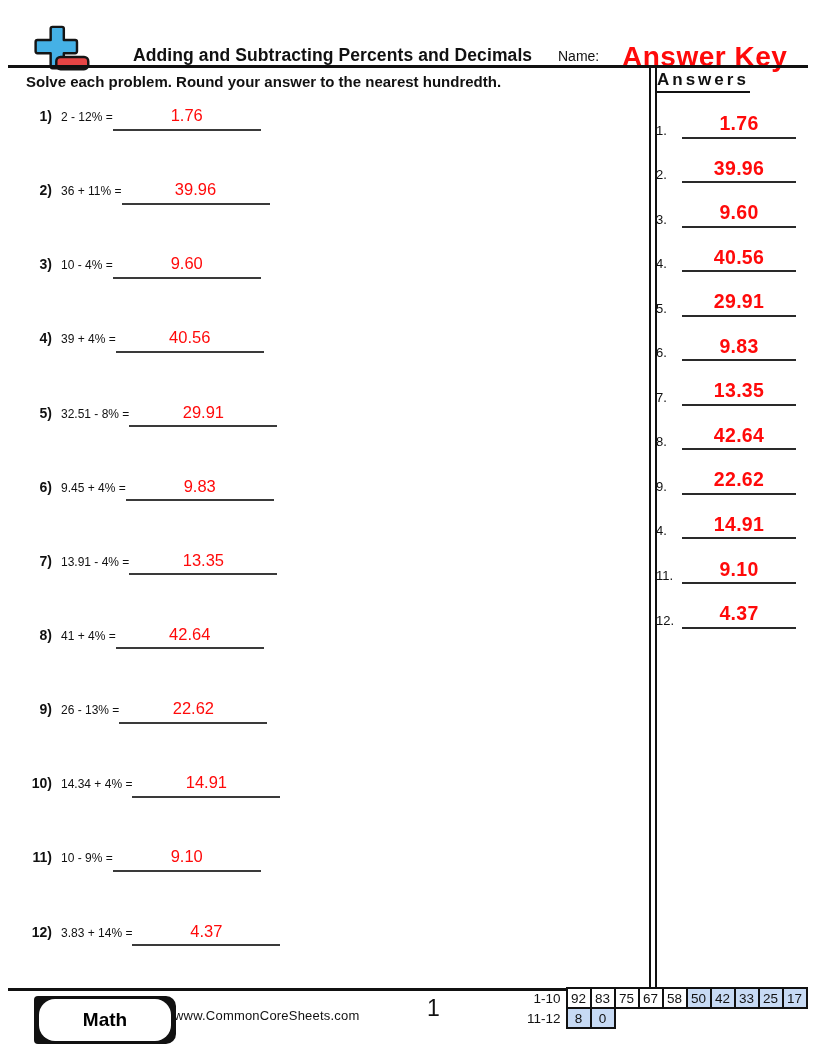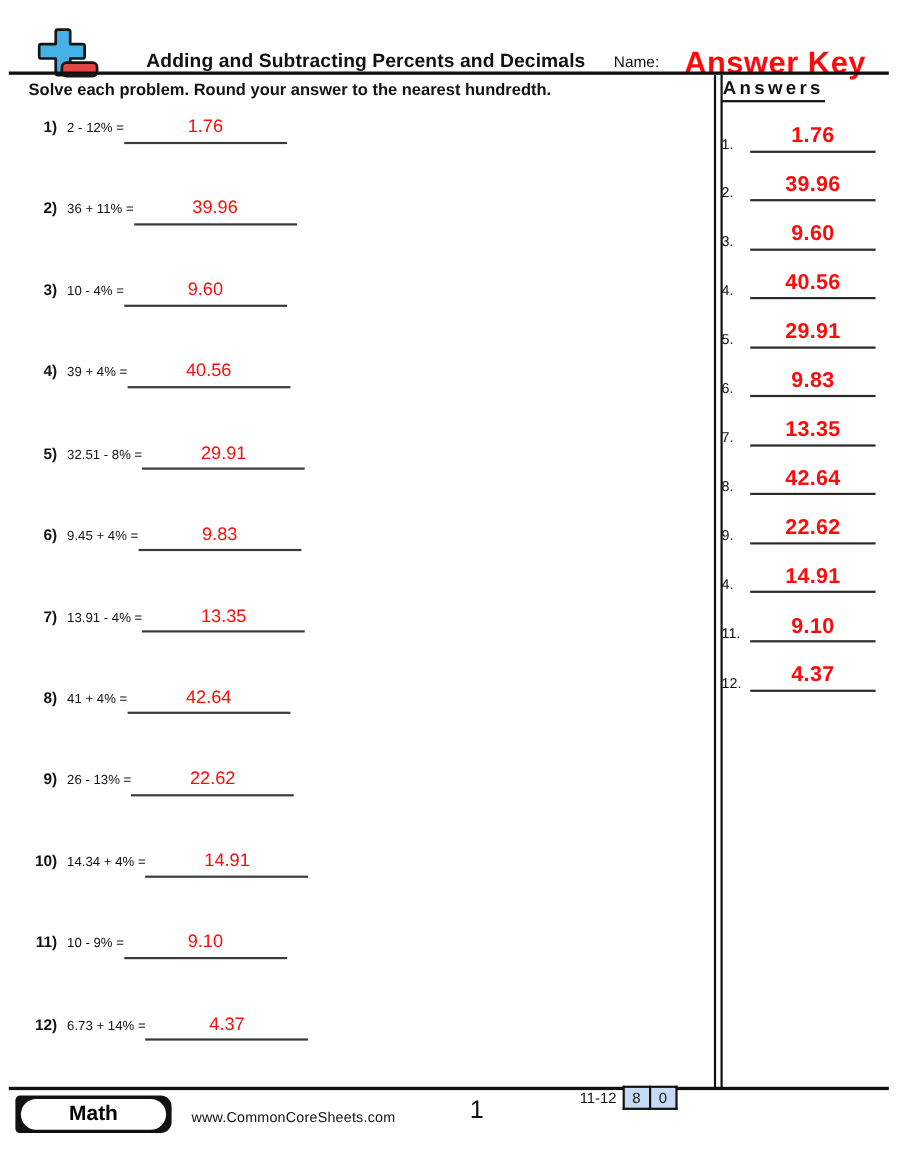--- a/index.html
+++ b/index.html
@@ -44,21 +44,21 @@
   .answers-title span{display:inline-block;font-size:17px;font-weight:bold;
     letter-spacing:3px;border-bottom:2.5px solid var(--ink);padding:0 1px 1px 1px;}
   .answer-row{display:flex;align-items:flex-end;height:44.55px;}
   .answer-num{flex:none;width:24px;font-size:13px;padding-bottom:1px;}
   .answer-line{flex:1;margin-left:2px;margin-right:12px;border-bottom:2px solid #2a2a2a;
     text-align:center;color:var(--red);font-weight:bold;font-size:19.5px;line-height:1;
     padding-bottom:3px;letter-spacing:0.3px;}
 
   
   .hline-bottom{left:8px;top:988px;width:800px;height:2.5px;background:var(--ink);}
-  .badge{left:14px;top:996px;width:142px;height:34px;background:var(--ink);
+  .badge{left:34px;top:996px;width:142px;height:48px;background:var(--ink);
     border-radius:4px 10px 10px 4px;padding:3px 5px;}
   .badge-pill{width:100%;height:100%;background:#fff;border-radius:16px;
     display:flex;align-items:center;justify-content:center;
     font-weight:bold;font-size:19px;color:#000;}
   .website{left:174px;top:1008px;font-size:13px;letter-spacing:0.2px;}
   .page-num{left:427px;top:995px;font-size:23px;}
   .score-table{left:527px;top:987px;border-collapse:collapse;font-size:13.5px;}
   .score-table td{padding:0;height:20px;}
   .score-table td.score-label{border:none;text-align:right;padding-right:5px;
     min-width:38px;font-size:13.5px;}
@@ -133,21 +133,21 @@
     <span class="p-expr">14.34 + 4% =</span>
     <span class="p-line">14.91</span>
   </div>
   <div class="problem">
     <span class="p-num">11)</span>
     <span class="p-expr">10 - 9% =</span>
     <span class="p-line">9.10</span>
   </div>
   <div class="problem">
     <span class="p-num">12)</span>
-    <span class="p-expr">6.73 + 14% =</span>
+    <span class="p-expr">3.83 + 14% =</span>
     <span class="p-line">4.37</span>
   </div>
 </div>
 
 <div class="abs answers">
   <div class="answers-title">
     <span>Answers</span>
   </div>
   <div class="answer-row">
     <span class="answer-num">1.</span>
@@ -201,19 +201,32 @@
 
 <div class="abs hline-bottom"></div>
 <div class="abs badge">
   <div class="badge-pill">Math</div>
 </div>
 <div class="abs website">www.CommonCoreSheets.com</div>
 <div class="abs page-num">1</div>
 
 <table class="abs score-table">
   <tbody>
+      <tr>
+    <td class="score-label">1-10</td>
+    <td class="cell">92</td>
+    <td class="cell">83</td>
+    <td class="cell">75</td>
+    <td class="cell">67</td>
+    <td class="cell">58</td>
+    <td class="cell blue">50</td>
+    <td class="cell blue">42</td>
+    <td class="cell blue">33</td>
+    <td class="cell blue">25</td>
+    <td class="cell blue">17</td>
+  </tr>
   <tr>
     <td class="score-label">11-12</td>
     <td class="cell blue">8</td>
     <td class="cell blue">0</td>
   </tr>
 </tbody>
   </table>
 
 </body></html>

